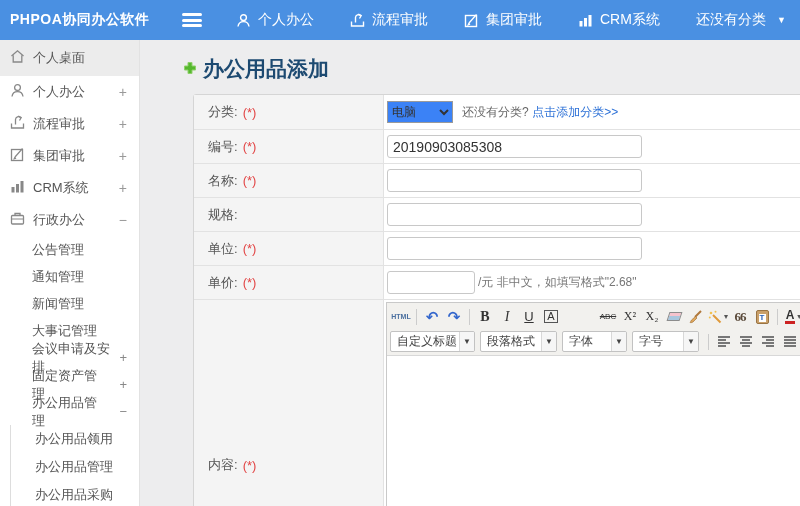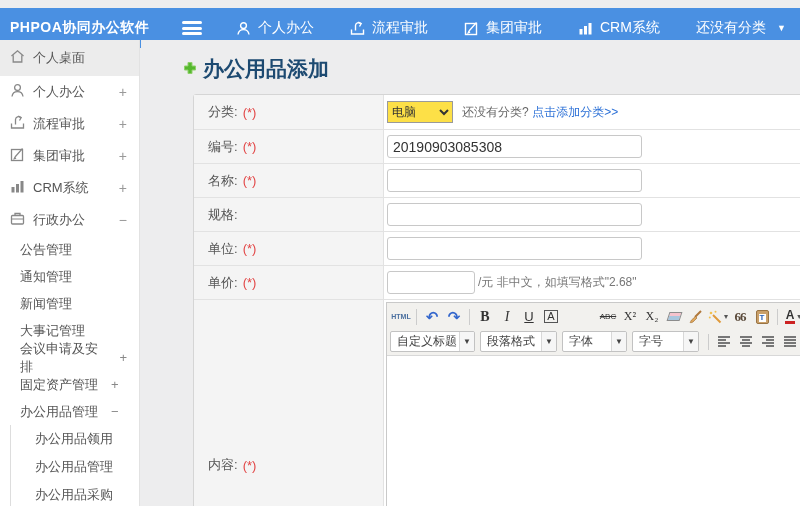--- a/index.html
+++ b/index.html
@@ -3,61 +3,61 @@
 <meta charset="utf-8">
 <style>
   * { box-sizing: border-box; margin: 0; padding: 0; }
   html,body { width:800px; height:506px; overflow:hidden; }
   body {
     font-family:"Liberation Sans","DejaVu Sans",sans-serif;
     background:#ededee; position:relative; font-size:13px; color:#555;
   }
   
   .topbar {
-    position:absolute; top:8px; left:0; width:800px; height:40px;
+    position:absolute; top:0; left:0; width:800px; height:40px;
     background:#4a90e2; display:flex; align-items:center; color:#fff;
   }
   .logo { font-size:14px; font-weight:bold; padding-left:10px; width:182px; letter-spacing:.5px; }
   .hamburger { width:20px; height:14px; display:flex; flex-direction:column; justify-content:space-between; margin-right:34px; cursor:pointer; }
   .hamburger i { display:block; height:3px; background:#fff; border-radius:2px; }
   .topnav { display:flex; align-items:center; gap:36px; font-size:14px; }
   .topnav .nav-item { display:flex; align-items:center; gap:7px; cursor:pointer; white-space:nowrap; }
   .topnav svg { display:block; }
   .caret-down { font-size:9px; margin-left:4px; }
   
   .sidebar {
     position:absolute; top:40px; left:0; width:140px; bottom:0;
     background:#fff; border-right:1px solid #e2e2e2; font-size:13px; color:#555;
   }
   .side-item { display:flex; align-items:center; height:32px; padding:0 12px 0 10px; gap:8px; cursor:pointer; }
   .side-item.lv0:first-child { height:36px; background:#ececec; }
   .side-item .expand { margin-left:auto; color:#999; font-size:14px; }
   .side-item svg { flex:0 0 auto; }
-  .side-item.lv1 { padding-left:20px; height:27px; }
+  .side-item.lv1 { padding-left:32px; height:27px; }
   .side-item.lv1 .suffix { color:#888; margin-left:5px; font-size:13px; }
   .sub-group { margin-left:10px; border-left:1px solid #ddd; }
   .side-item.lv2 { padding-left:24px; height:28px; }
   
   .content { position:absolute; left:141px; top:40px; right:0; bottom:0; background:#ededee; overflow:hidden; }
   .page-title { display:flex; align-items:center; gap:6px; margin:15px 0 11px 42px; }
   .page-title h1 { font-size:21px; font-weight:bold; color:#1d4a71; }
   
   .form-table { margin-left:52px; width:780px; background:#fff; border:1px solid #d5d5d5; border-radius:3px; }
   .frow { display:flex; border-bottom:1px solid #e2e2e2; height:34px; }
   .frow:first-child { height:35px; }
   .frow:last-child { border-bottom:none; height:330px; }
   .label-cell {
     width:190px; flex:0 0 190px; background:#f4f4f4; border-right:1px solid #e2e2e2;
     display:flex; align-items:center; padding-left:14px; gap:5px; color:#555; font-size:13px;
   }
   .req { color:#e24545; }
   .value-cell { flex:1; display:flex; align-items:center; padding-left:3px; background:#fff; overflow:hidden; }
   .text-input { width:255px; height:23px; border:1px solid #c8c8c8; border-radius:3px; font-size:14px; padding:0 5px; color:#333; font-family:inherit; }
   .text-input.small { width:88px; }
-  .cat-select { height:22px; min-width:66px; font-size:12px; color:#333; border:1px solid #9a9a9a; background:#fde047; font-family:inherit; }
+  .cat-select { height:22px; min-width:66px; font-size:12px; color:#333; border:1px solid #9a9a9a; background:#3b82f6; font-family:inherit; }
   .hint-text { color:#666; font-size:12px; margin-left:9px; }
   .link-text { color:#2a6fd6; font-size:12px; cursor:pointer; }
   .suffix-text { color:#777; font-size:12px; margin-left:3px; white-space:nowrap; }
   
   .frow.content-row .value-cell { padding:2px; align-items:stretch; }
   .editor { flex:1; border:1px solid #c9c9c9; display:flex; flex-direction:column; min-width:0; }
   .ed-toolbar { background:#f2f1ee; border-bottom:1px solid #d8d8d8; padding:1px 3px; }
   .tb-row { display:flex; align-items:center; height:25px; white-space:nowrap; }
   .tbtn { min-width:20px; height:20px; display:inline-flex; align-items:center; justify-content:center; margin:0 1px; cursor:pointer; border-radius:2px; color:#333; }
   .tb-sep { width:1px; height:16px; background:#ccc; margin:0 4px; flex:0 0 auto; }

